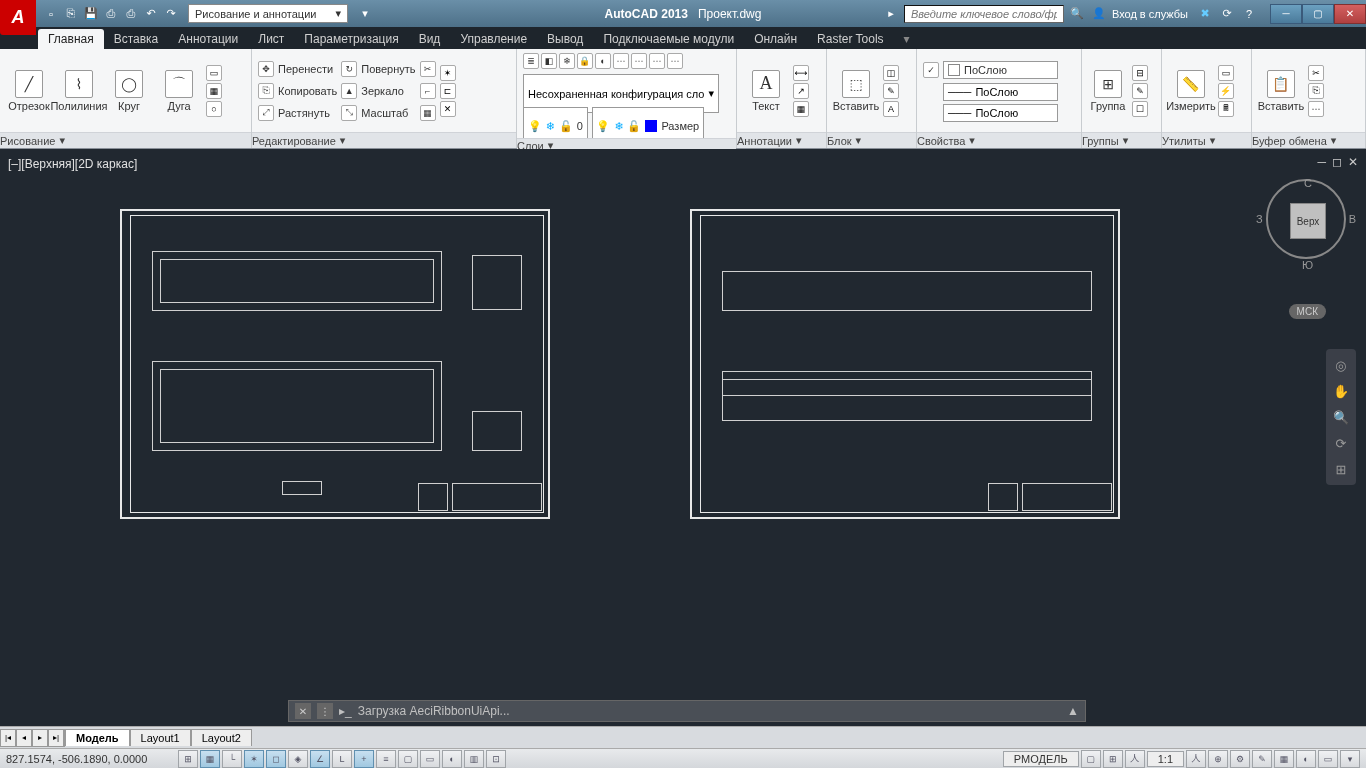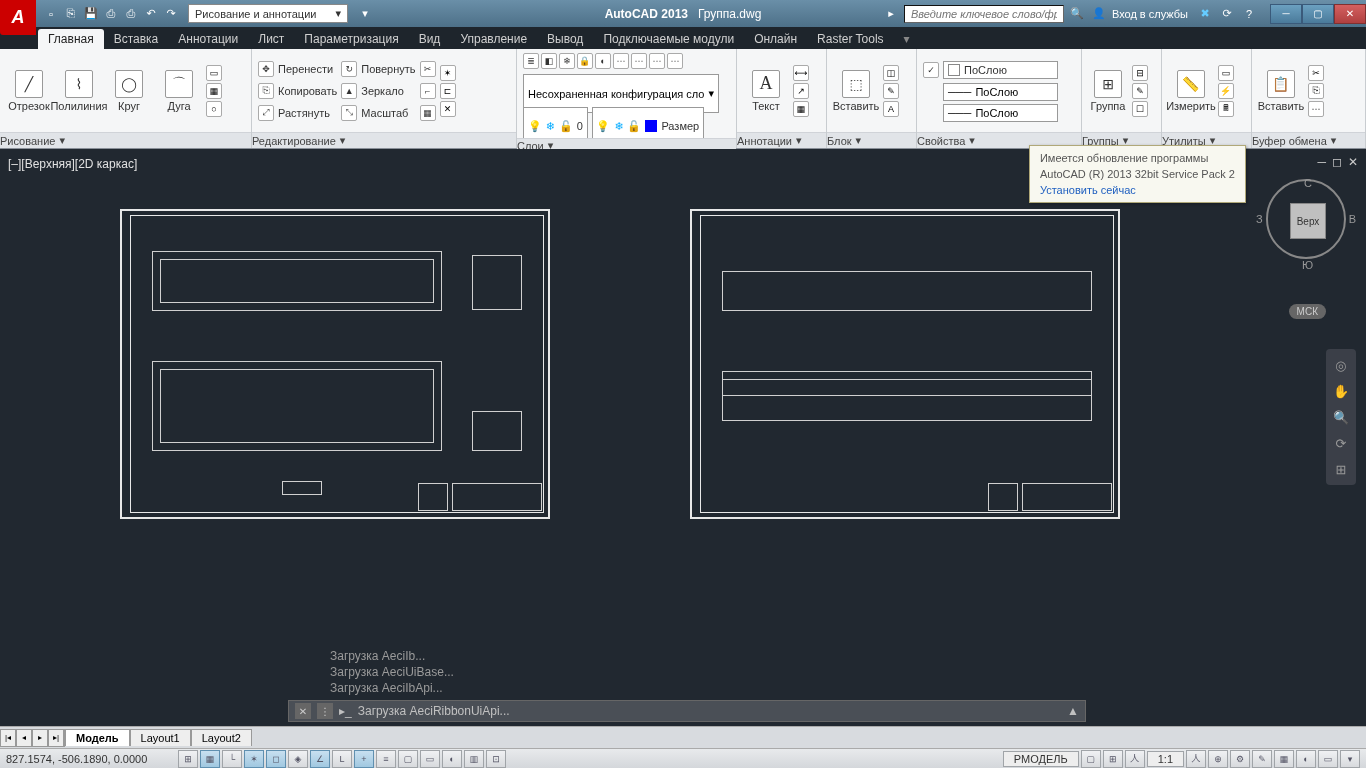--- a/index.html
+++ b/index.html
@@ -86,21 +86,21 @@
     <div class="qat-btn">↶</div>
     <div class="qat-btn">↷</div>
     <div class="ws-combo">
       <span>Рисование и аннотации</span>
       <span>▾</span>
     </div>
     <div class="qat-btn">▾</div>
   </div>
   <div class="title-center">
     <b>AutoCAD 2013</b>
-    <span>Группа.dwg</span>
+    <span>Проект.dwg</span>
   </div>
   <div class="title-right">
     <span class="qat-btn">▸</span>
     <input class="search-box" placeholder="Введите ключевое слово/фразу" style="">
     <span class="title-ico">🔍</span>
     <span class="title-ico">👤</span>
     <span style="font-size:11px;margin-right:4px;">Вход в службы</span>
     <span class="title-ico" style="color:#6CF;">✖</span>
     <span class="title-ico">⟳</span>
     <span class="title-ico">?</span>
@@ -331,25 +331,20 @@
         <div class="small-ico">✂</div>
         <div class="small-ico">⎘</div>
         <div class="small-ico">⋯</div>
       </div>
     </div>
     <div class="panel-title"><span>Буфер обмена</span> ▾</div>
   </div>
 </div>
 
 <div class="viewport">
-  <div class="update-tip">
-    <div>Имеется обновление программы</div>
-    <div>AutoCAD (R) 2013 32bit Service Pack 2</div>
-    <a>Установить сейчас</a>
-  </div>
   <div class="vp-label">[–][Верхняя][2D каркас]</div>
   <div class="vp-controls">
     <span>─</span>
     <span>◻</span>
     <span>✕</span>
   </div>
 
   <div class="drawing-sheet" style="top:60px;left:120px;width:430px;height:310px;">
     <div class="inner-frame" style="top:4px;left:8px;right:4px;bottom:4px;"></div>
     <div class="dwg-block" style="top:40px;left:30px;width:290px;height:60px;"></div>
@@ -384,25 +379,20 @@
   <div class="msk-badge">МСК</div>
 
   <div class="navbar">
     <div class="nav-ico">◎</div>
     <div class="nav-ico">✋</div>
     <div class="nav-ico">🔍</div>
     <div class="nav-ico">⟳</div>
     <div class="nav-ico">⊞</div>
   </div>
 
-  <div class="cmd-history">
-    <div>Загрузка AeciIb...</div>
-    <div>Загрузка AeciUiBase...</div>
-    <div>Загрузка AeciIbApi...</div>
-  </div>
   <div class="cmd-line">
     <div class="cmd-x">✕</div>
     <div class="cmd-x">⋮</div>
     <span>▸_</span>
     <span>Загрузка AeciRibbonUiApi...</span>
     <span class="cmd-arrow">▲</span>
   </div>
 </div>
 
 <div class="layout-bar">

